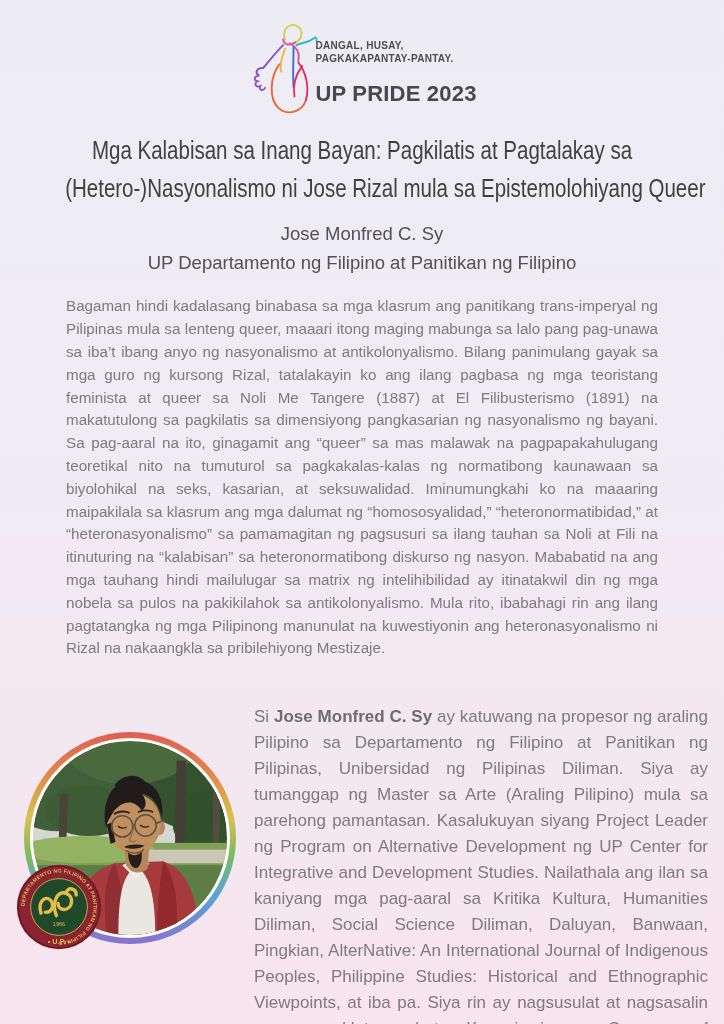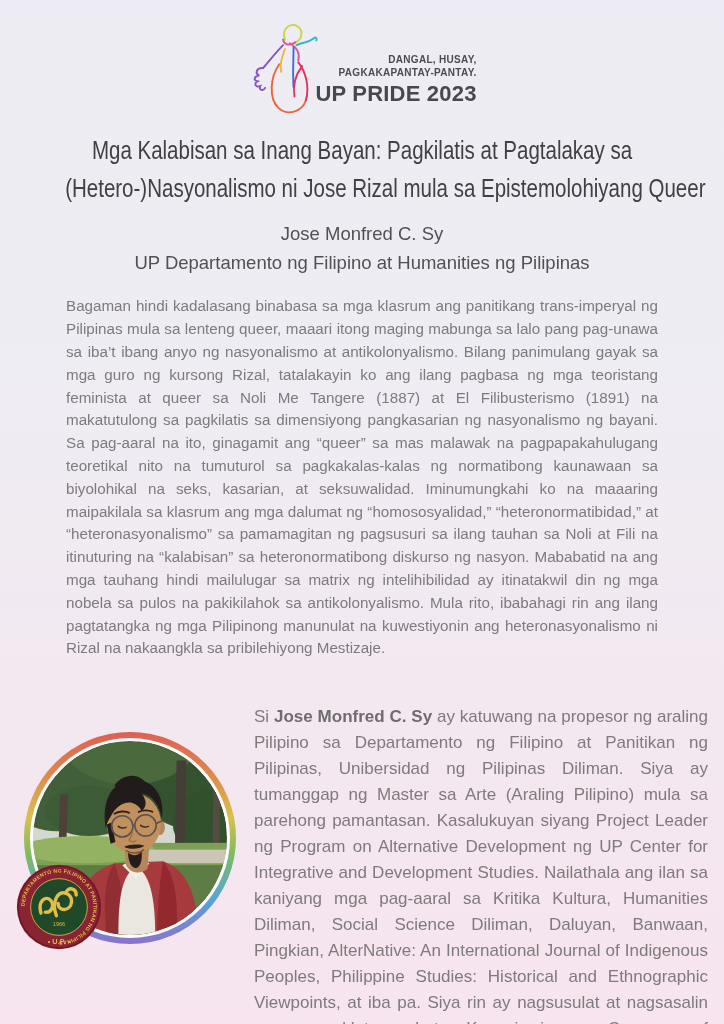--- a/index.html
+++ b/index.html
@@ -7,24 +7,24 @@
   .page {
     width:724px; height:1024px; position:relative; overflow:hidden;
     margin:0 auto;
     background:linear-gradient(180deg,#edecf4 0%,#efecf3 40%,#f3e8f0 70%,#f7e4ee 100%);
     font-family:"Liberation Sans", sans-serif;
   }
 
   
   .logo-block { display:flex; justify-content:center; align-items:flex-end; padding-top:20px; }
   .figure-svg { width:76px; height:96px; margin-right:-8px; }
-  .logo-text { padding-bottom:9px;text-align:right; }
+  .logo-text { padding-bottom:9px; }
   .tagline { font-size:10px; font-weight:bold; color:#4b4b50; letter-spacing:.3px; line-height:1.3; }
   .tagline span { display:block; }
-  .brand { font-size:22px; font-weight:800; color:#47474c; letter-spacing:.2px; margin-top:2px; }
+  .brand { font-size:22px; font-weight:800; color:#47474c; letter-spacing:.2px; margin-top:16px; }
 
   
   .title { margin-top:16px; text-align:center; color:#414144; font-weight:normal; font-size:25px; line-height:1.5; }
   .title .tline { display:block; white-space:nowrap; transform:scaleX(.82); transform-origin:50% 50%; }
 
   
   .authors { margin-top:12px; text-align:center; color:#535055; font-size:18.5px; line-height:1.58; }
 
   
   .abstract {
@@ -77,21 +77,21 @@
     </div>
   </header>
 
   <h1 class="title">
     <span class="tline">Mga Kalabisan sa Inang Bayan: Pagkilatis at Pagtalakay sa</span>
     <span class="tline">(Hetero-)Nasyonalismo ni Jose Rizal mula sa Epistemolohiyang Queer</span>
   </h1>
 
   <div class="authors">
     <div>Jose Monfred C. Sy</div>
-    <div>UP Departamento ng Filipino at Humanities ng Pilipinas</div>
+    <div>UP Departamento ng Filipino at Panitikan ng Filipino</div>
   </div>
 
   <p class="abstract">Bagaman hindi kadalasang binabasa sa mga klasrum ang panitikang trans-imperyal ng Pilipinas mula sa lenteng queer, maaari itong maging mabunga sa lalo pang pag-unawa sa iba’t ibang anyo ng nasyonalismo at antikolonyalismo. Bilang panimulang gayak sa mga guro ng kursong Rizal, tatalakayin ko ang ilang pagbasa ng mga teoristang feminista at queer sa Noli Me Tangere (1887) at El Filibusterismo (1891) na makatutulong sa pagkilatis sa dimensiyong pangkasarian ng nasyonalismo ng bayani. Sa pag-aaral na ito, ginagamit ang “queer” sa mas malawak na pagpapakahulugang teoretikal nito na tumuturol sa pagkakalas-kalas ng normatibong kaunawaan sa biyolohikal na seks, kasarian, at seksuwalidad. Iminumungkahi ko na maaaring maipakilala sa klasrum ang mga dalumat ng “homososyalidad,” “heteronormatibidad,” at “heteronasyonalismo” sa pamamagitan ng pagsusuri sa ilang tauhan sa Noli at Fili na itinuturing na “kalabisan” sa heteronormatibong diskurso ng nasyon. Mababatid na ang mga tauhang hindi mailulugar sa matrix ng intelihibilidad ay itinatakwil din ng mga nobela sa pulos na pakikilahok sa antikolonyalismo. Mula rito, ibabahagi rin ang ilang pagtatangka ng mga Pilipinong manunulat na kuwestiyonin ang heteronasyonalismo ni Rizal na nakaangkla sa pribilehiyong Mestizaje.</p>
 
   <section class="bio">
     <div class="photo-col">
       <div class="photo-ring">
         <div class="photo-white">
           <svg class="photo-svg" viewBox="0 0 200 200" aria-hidden="true">
             <defs>

